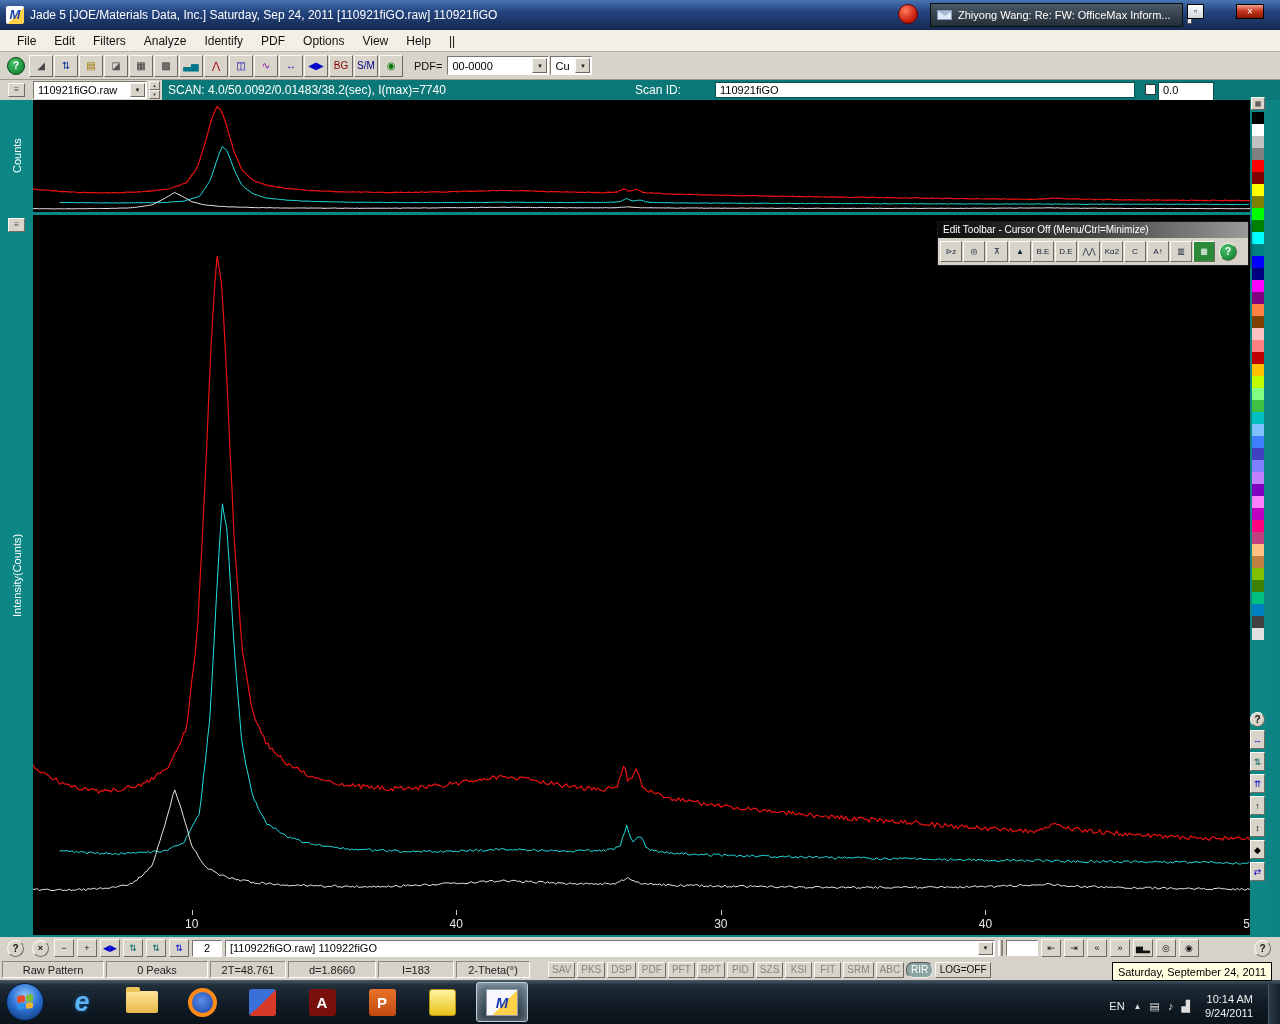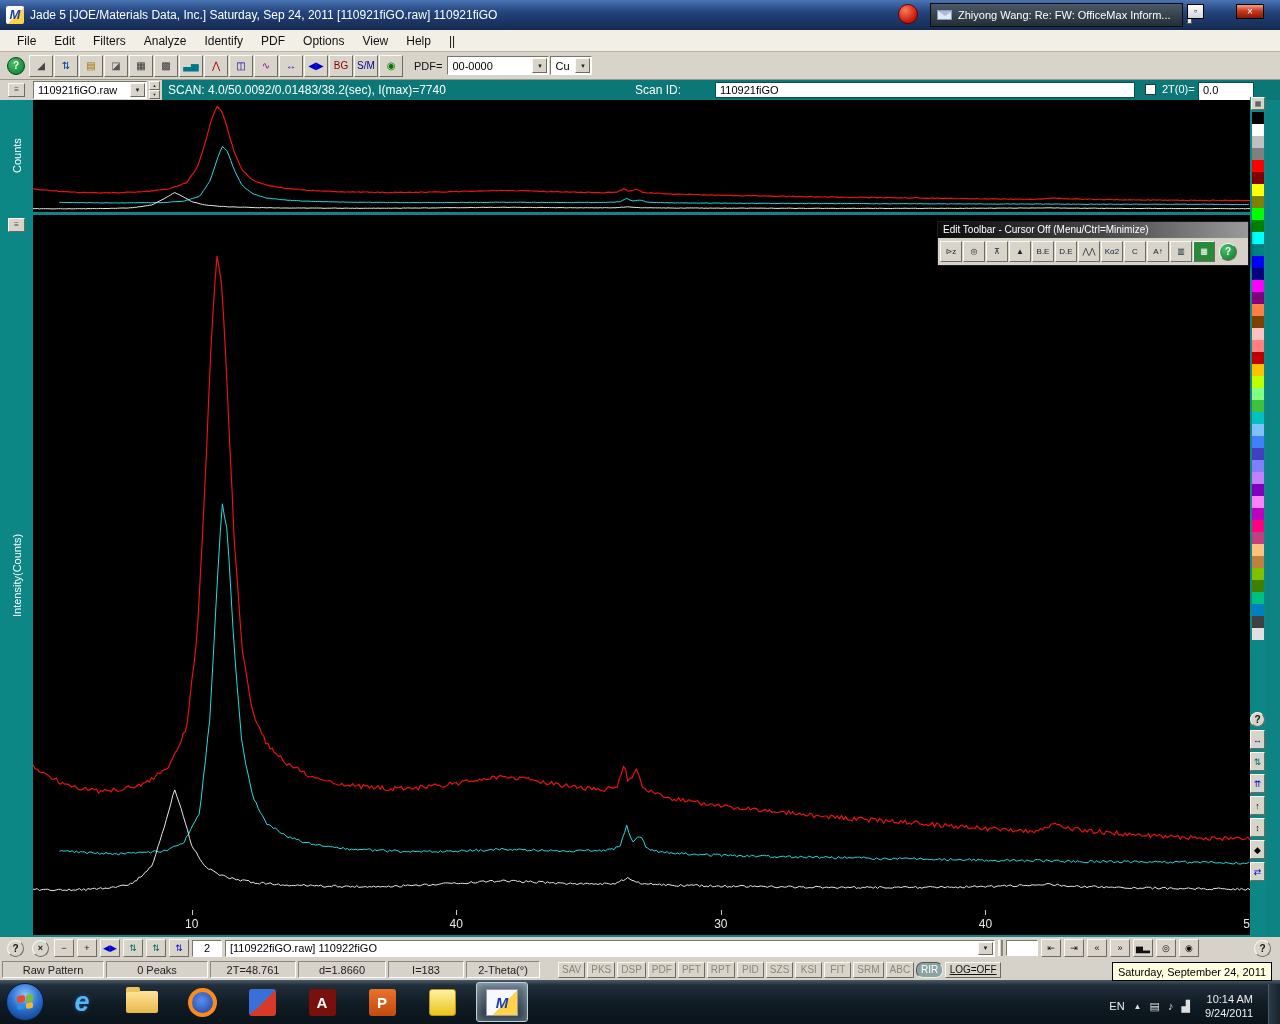--- a/index.html
+++ b/index.html
@@ -60,21 +60,21 @@
   .scan-spin{position:absolute;left:149px;top:1px;width:11px;height:18px;display:flex;flex-direction:column;}
   .scan-spin div{flex:1;border:1px solid;border-color:#f8f8f4 #6e6a60 #6e6a60 #f8f8f4;background:#d8d4ca;
     font-size:4px;line-height:7px;text-align:center;color:#222;}
   .scan-teal{position:absolute;left:162px;top:0;right:0;height:20px;background:#0b7777;color:#fff;font-size:12px;}
   .scan-info{position:absolute;left:6px;top:3px;white-space:nowrap;}
   .scanid-label{position:absolute;left:473px;top:3px;}
   .scanid-input{position:absolute;left:553px;top:2px;width:420px;height:16px;background:#fff;
     color:#000;font-size:11px;padding:1px 4px;border:1px solid #064f4f;}
   .t0-check{position:absolute;left:983px;top:4px;width:11px;height:11px;background:#fff;border:1px solid #333;}
   .t0-label{position:absolute;left:1000px;top:3px;font-size:11px;}
-  .t0-field{position:absolute;left:1036px;top:2px;width:56px;height:32px;background:#fff;
+  .t0-field{position:absolute;left:996px;top:2px;width:56px;height:32px;background:#fff;
     color:#000;font-size:11px;padding:1px 4px;border:1px solid #064f4f;}
 
   
   .thumb-strip{position:absolute;left:0;top:100px;width:33px;height:112px;background:#0d8686;}
   .vlabel{position:absolute;left:0;top:0;width:100%;height:100%;display:flex;align-items:center;
     justify-content:center;color:#fff;font-size:11px;writing-mode:vertical-rl;transform:rotate(180deg);}
   .thumb-plot{position:absolute;left:33px;top:100px;width:1217px;height:112px;background:#000;}
   .divider{position:absolute;left:0;top:212px;width:1266px;height:3px;background:#0d8686;}
   .main-strip{position:absolute;left:0;top:215px;width:33px;height:720px;background:#0d8686;}
   .main-plot{position:absolute;left:33px;top:215px;width:1217px;height:695px;background:#000;}
@@ -122,29 +122,29 @@
   .bb-help{margin-left:auto;}
 
   
   .statusbar{position:absolute;left:0;top:959px;width:100%;height:21px;background:#d6d2ca;
     display:flex;align-items:center;padding:0 2px;gap:14px;font-size:11px;}
   .scell{height:17px;border:1px solid;border-color:#8a867c #fff #fff #8a867c;
     display:flex;align-items:center;justify-content:center;color:#222;flex:0 0 auto;}
   #status-cells{display:flex;gap:2px;}
   #status-cells .scell:nth-child(1){width:102px;}
   #status-cells .scell:nth-child(2){width:102px;}
-  #status-cells .scell:nth-child(3){width:86px;}
+  #status-cells .scell:nth-child(3){width:76px;}
   #status-cells .scell:nth-child(4){width:88px;}
   #status-cells .scell:nth-child(5){width:76px;}
   #status-cells .scell:nth-child(6){width:74px;}
   #status-btns{display:flex;gap:2px;margin-left:4px;}
   .sbtn{height:16px;min-width:27px;border:1px solid;border-color:#f8f8f4 #6e6a60 #6e6a60 #f8f8f4;
     background:#d8d4ca;color:#8a867c;font-size:10px;display:flex;align-items:center;justify-content:center;padding:0 3px;}
   .sbtn.active{background:#8aa4a4;color:#fff;border-color:#555 #eee #eee #555;border-radius:7px;}
-  .sbtn.dark{color:#111;min-width:56px;text-decoration:underline;}
+  .sbtn.dark{color:#111;min-width:56px;}
 
   .tooltip{position:absolute;left:1112px;top:962px;width:160px;height:19px;background:#ffffe1;
     border:1px solid #000;font-size:11px;color:#000;display:flex;align-items:center;
     justify-content:center;z-index:60;white-space:nowrap;}
 
   
   .taskbar{position:absolute;left:0;top:980px;width:100%;height:44px;
     background:linear-gradient(180deg,#4a5a66 0%,#202e3a 12%,#101b24 55%,#0a131a 100%);
     display:flex;align-items:center;z-index:55;}
   .start-orb{width:38px;height:38px;border-radius:50%;margin:0 12px 0 6px;flex:0 0 auto;

